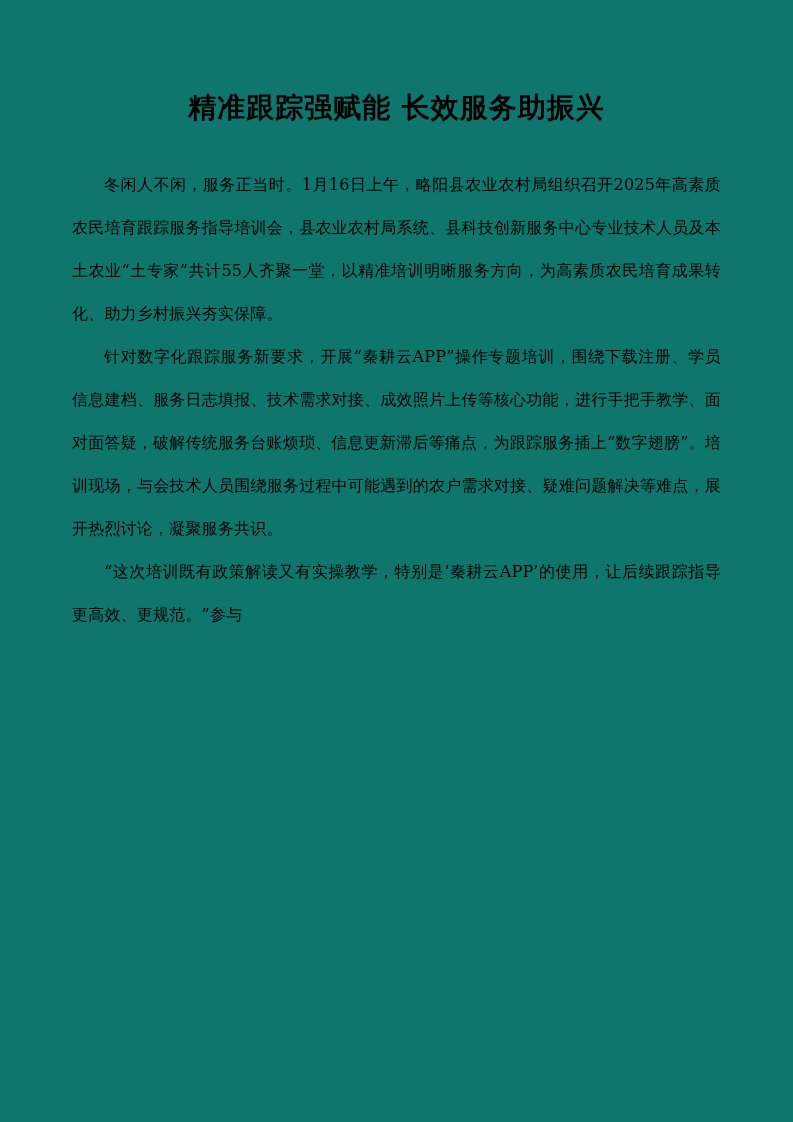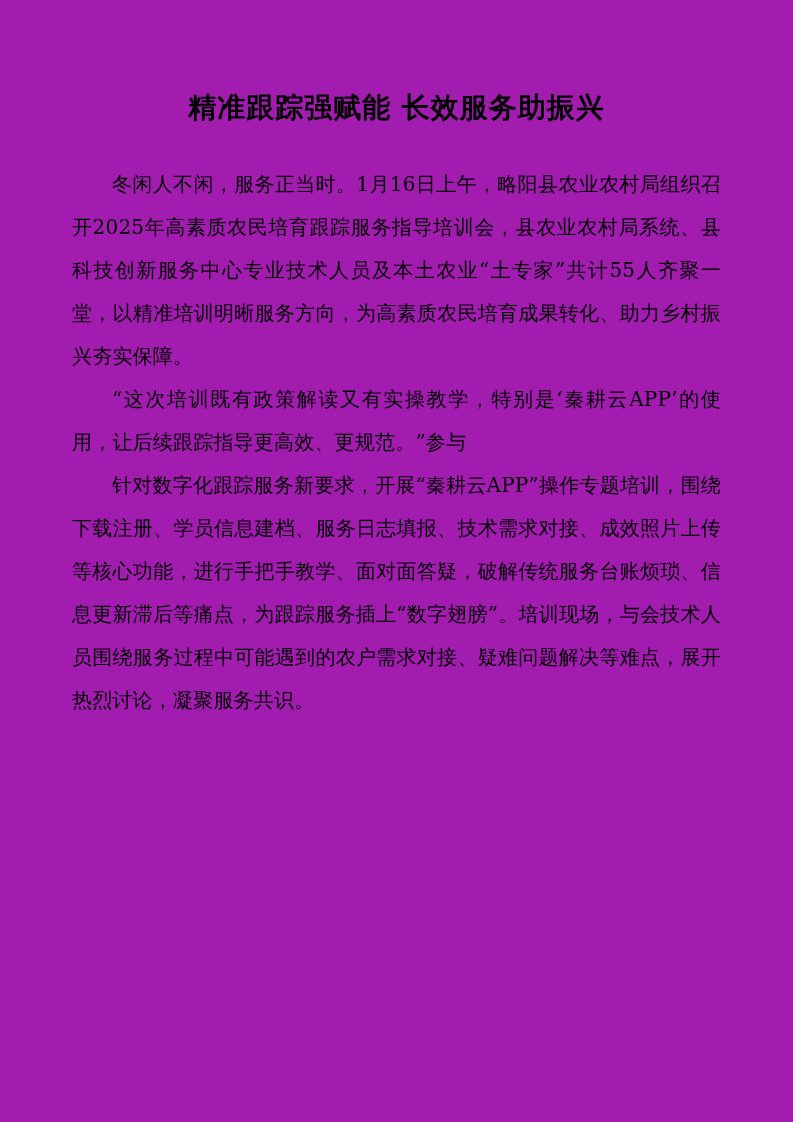--- a/index.html
+++ b/index.html
@@ -13,49 +13,49 @@
     font-family: "DejaVu Serif", "Liberation Serif", serif;
     color: #000000;
     overflow: hidden;
   }
   .page {
     position: relative;
     width: 793px;
     height: 1122px;
     box-sizing: border-box;
     padding: 0 72px;
-    background: #a21caf;
+    background: #0f766e;
   }
   .doc-title {
     margin: 0;
     padding-top: 88px;
     text-align: center;
     font-size: 28px;
     font-weight: bold;
     letter-spacing: 1px;
     font-family: "DejaVu Serif", "Liberation Serif", serif;
     line-height: 1.4;
   }
   .body-text {
     margin-top: 36px;
   }
   .para {
     margin: 0 0 0 0;
-    font-size: 20px;
+    font-size: 16px;
     line-height: 43px;
     text-align: justify;
     text-justify: inter-ideograph;
     text-indent: 2em;
     font-family: "DejaVu Serif", "Liberation Serif", serif;
     letter-spacing: 0.2px;
   }
 </style>
 </head>
 <body>
 
 <div class="page">
   <h1 class="doc-title">精准跟踪强赋能 长效服务助振兴</h1>
   <div class="body-text">
     <p class="para">冬闲人不闲，服务正当时。1月16日上午，略阳县农业农村局组织召开2025年高素质农民培育跟踪服务指导培训会，县农业农村局系统、县科技创新服务中心专业技术人员及本土农业“土专家”共计55人齐聚一堂，以精准培训明晰服务方向，为高素质农民培育成果转化、助力乡村振兴夯实保障。</p>
+    <p class="para">针对数字化跟踪服务新要求，开展“秦耕云APP”操作专题培训，围绕下载注册、学员信息建档、服务日志填报、技术需求对接、成效照片上传等核心功能，进行手把手教学、面对面答疑，破解传统服务台账烦琐、信息更新滞后等痛点，为跟踪服务插上“数字翅膀”。培训现场，与会技术人员围绕服务过程中可能遇到的农户需求对接、疑难问题解决等难点，展开热烈讨论，凝聚服务共识。</p>
     <p class="para">“这次培训既有政策解读又有实操教学，特别是‘秦耕云APP’的使用，让后续跟踪指导更高效、更规范。”参与</p>
-    <p class="para">针对数字化跟踪服务新要求，开展“秦耕云APP”操作专题培训，围绕下载注册、学员信息建档、服务日志填报、技术需求对接、成效照片上传等核心功能，进行手把手教学、面对面答疑，破解传统服务台账烦琐、信息更新滞后等痛点，为跟踪服务插上“数字翅膀”。培训现场，与会技术人员围绕服务过程中可能遇到的农户需求对接、疑难问题解决等难点，展开热烈讨论，凝聚服务共识。</p>
   </div>
 </div>
 
 </body></html>

